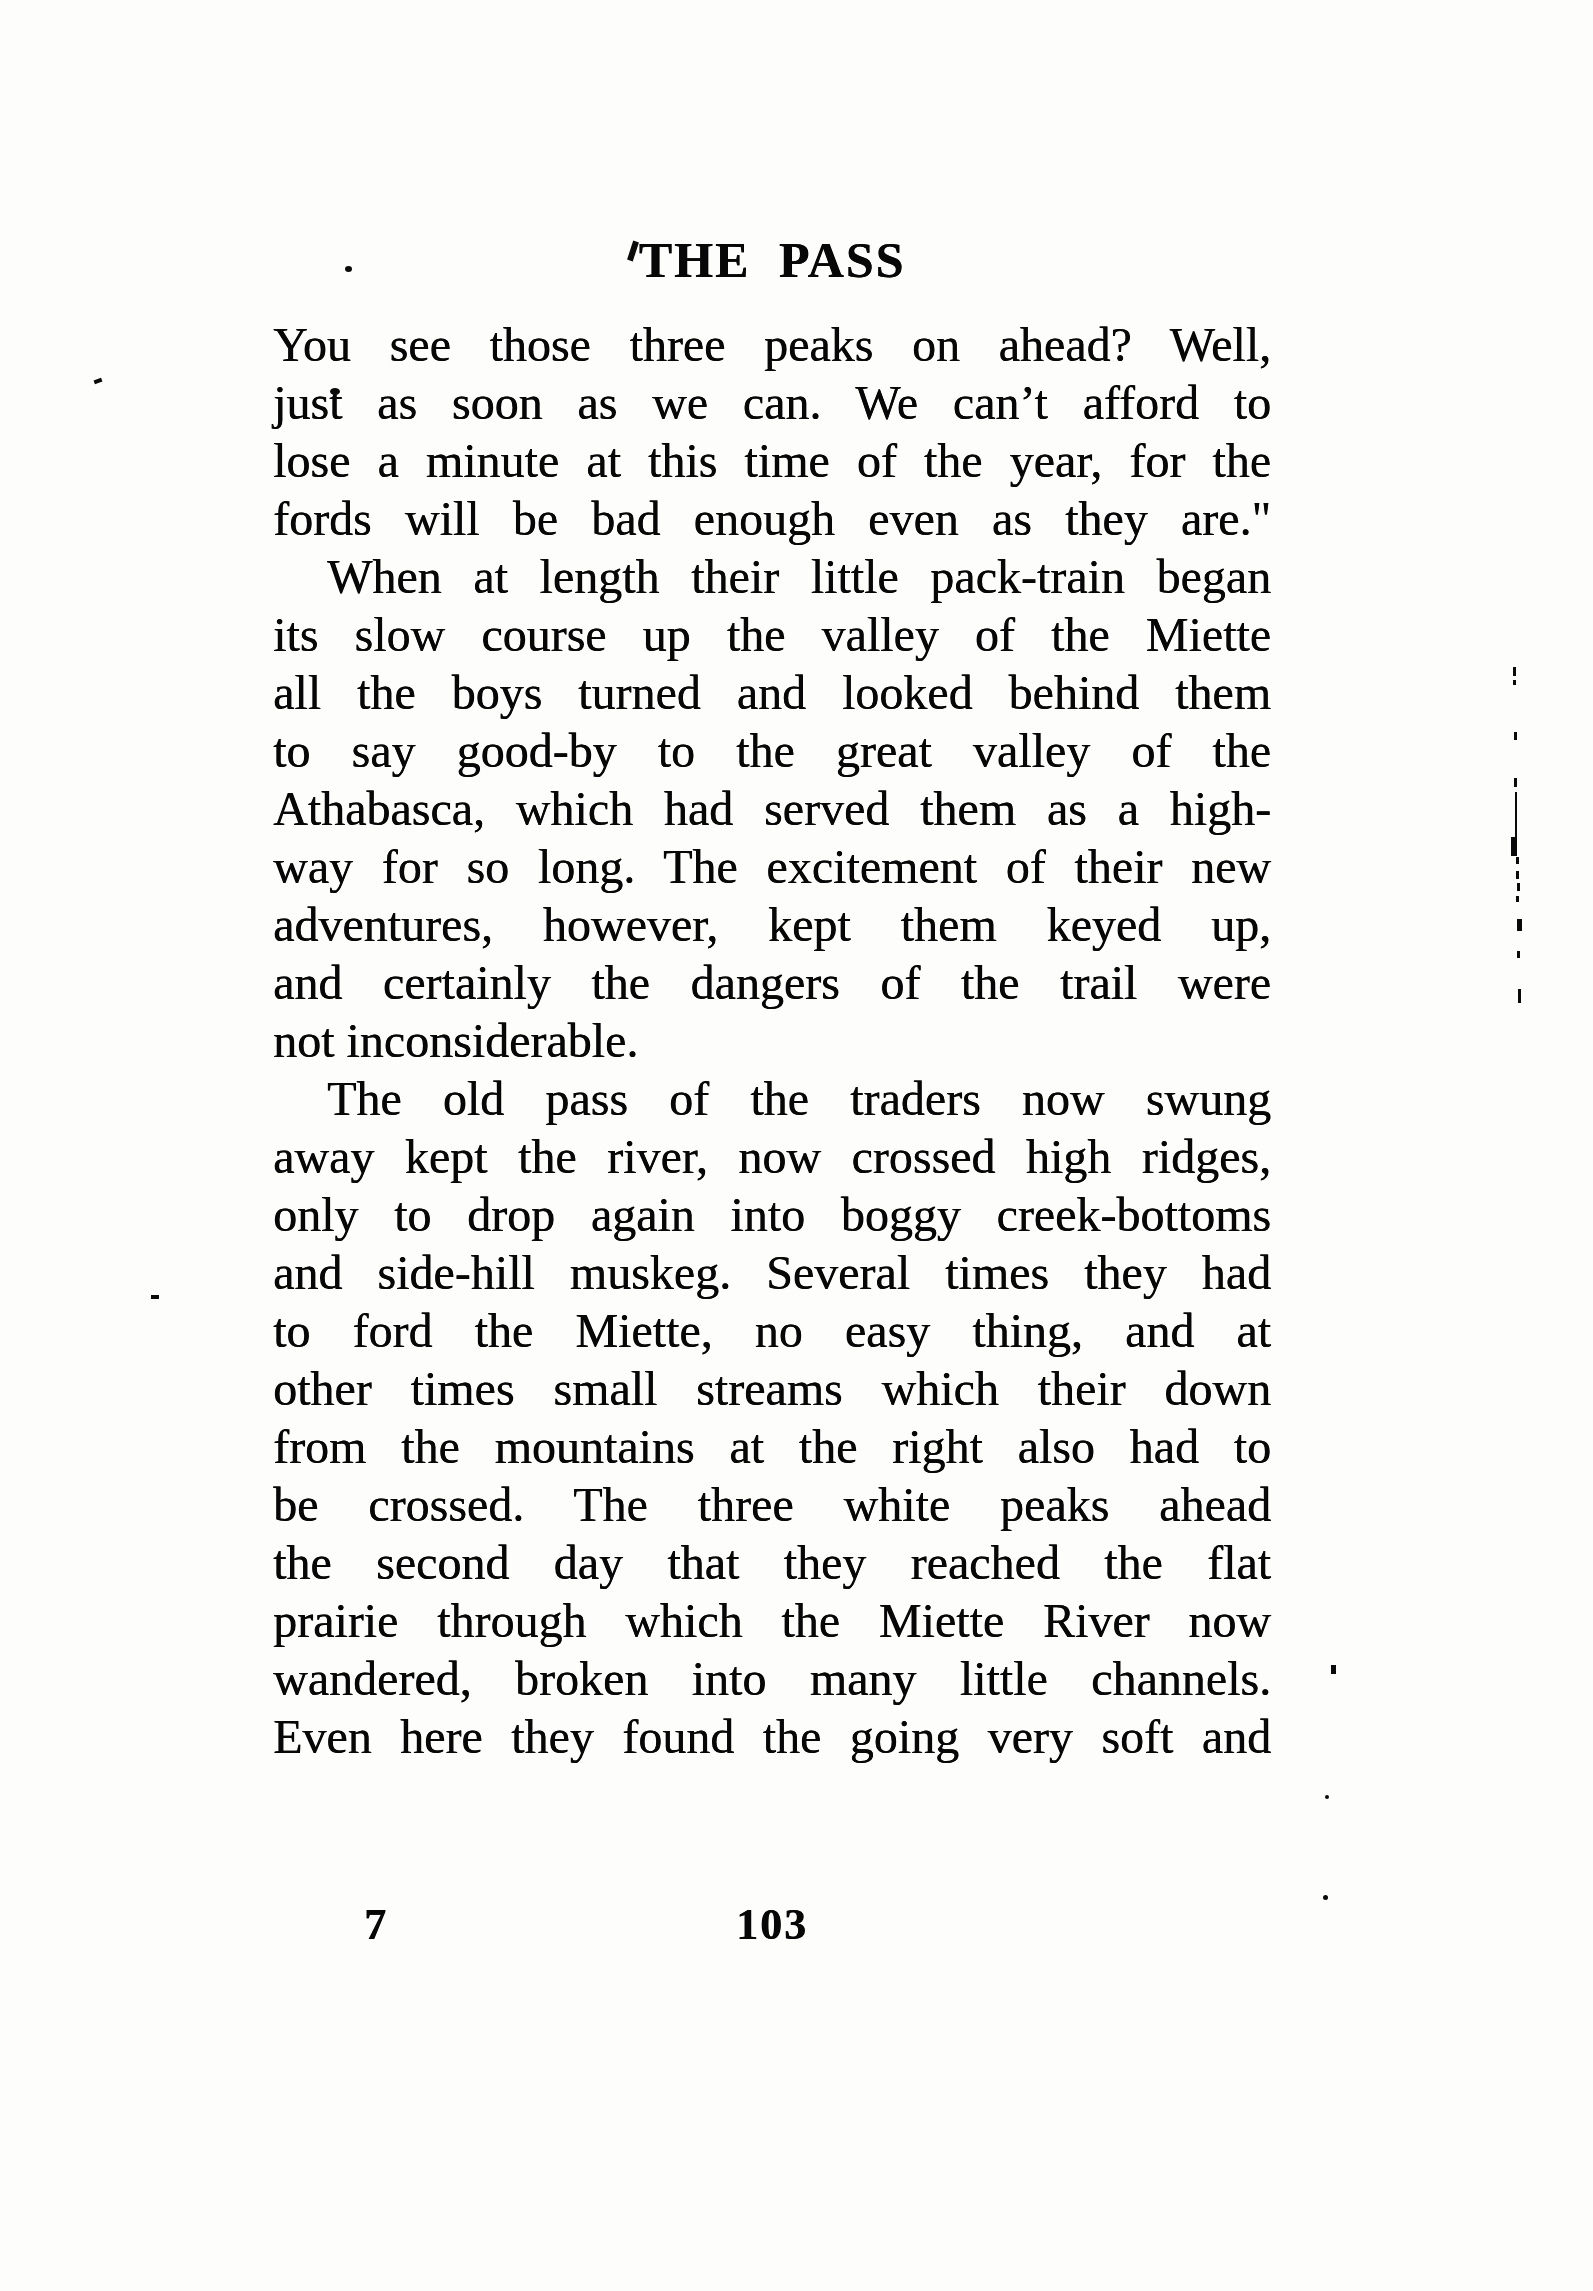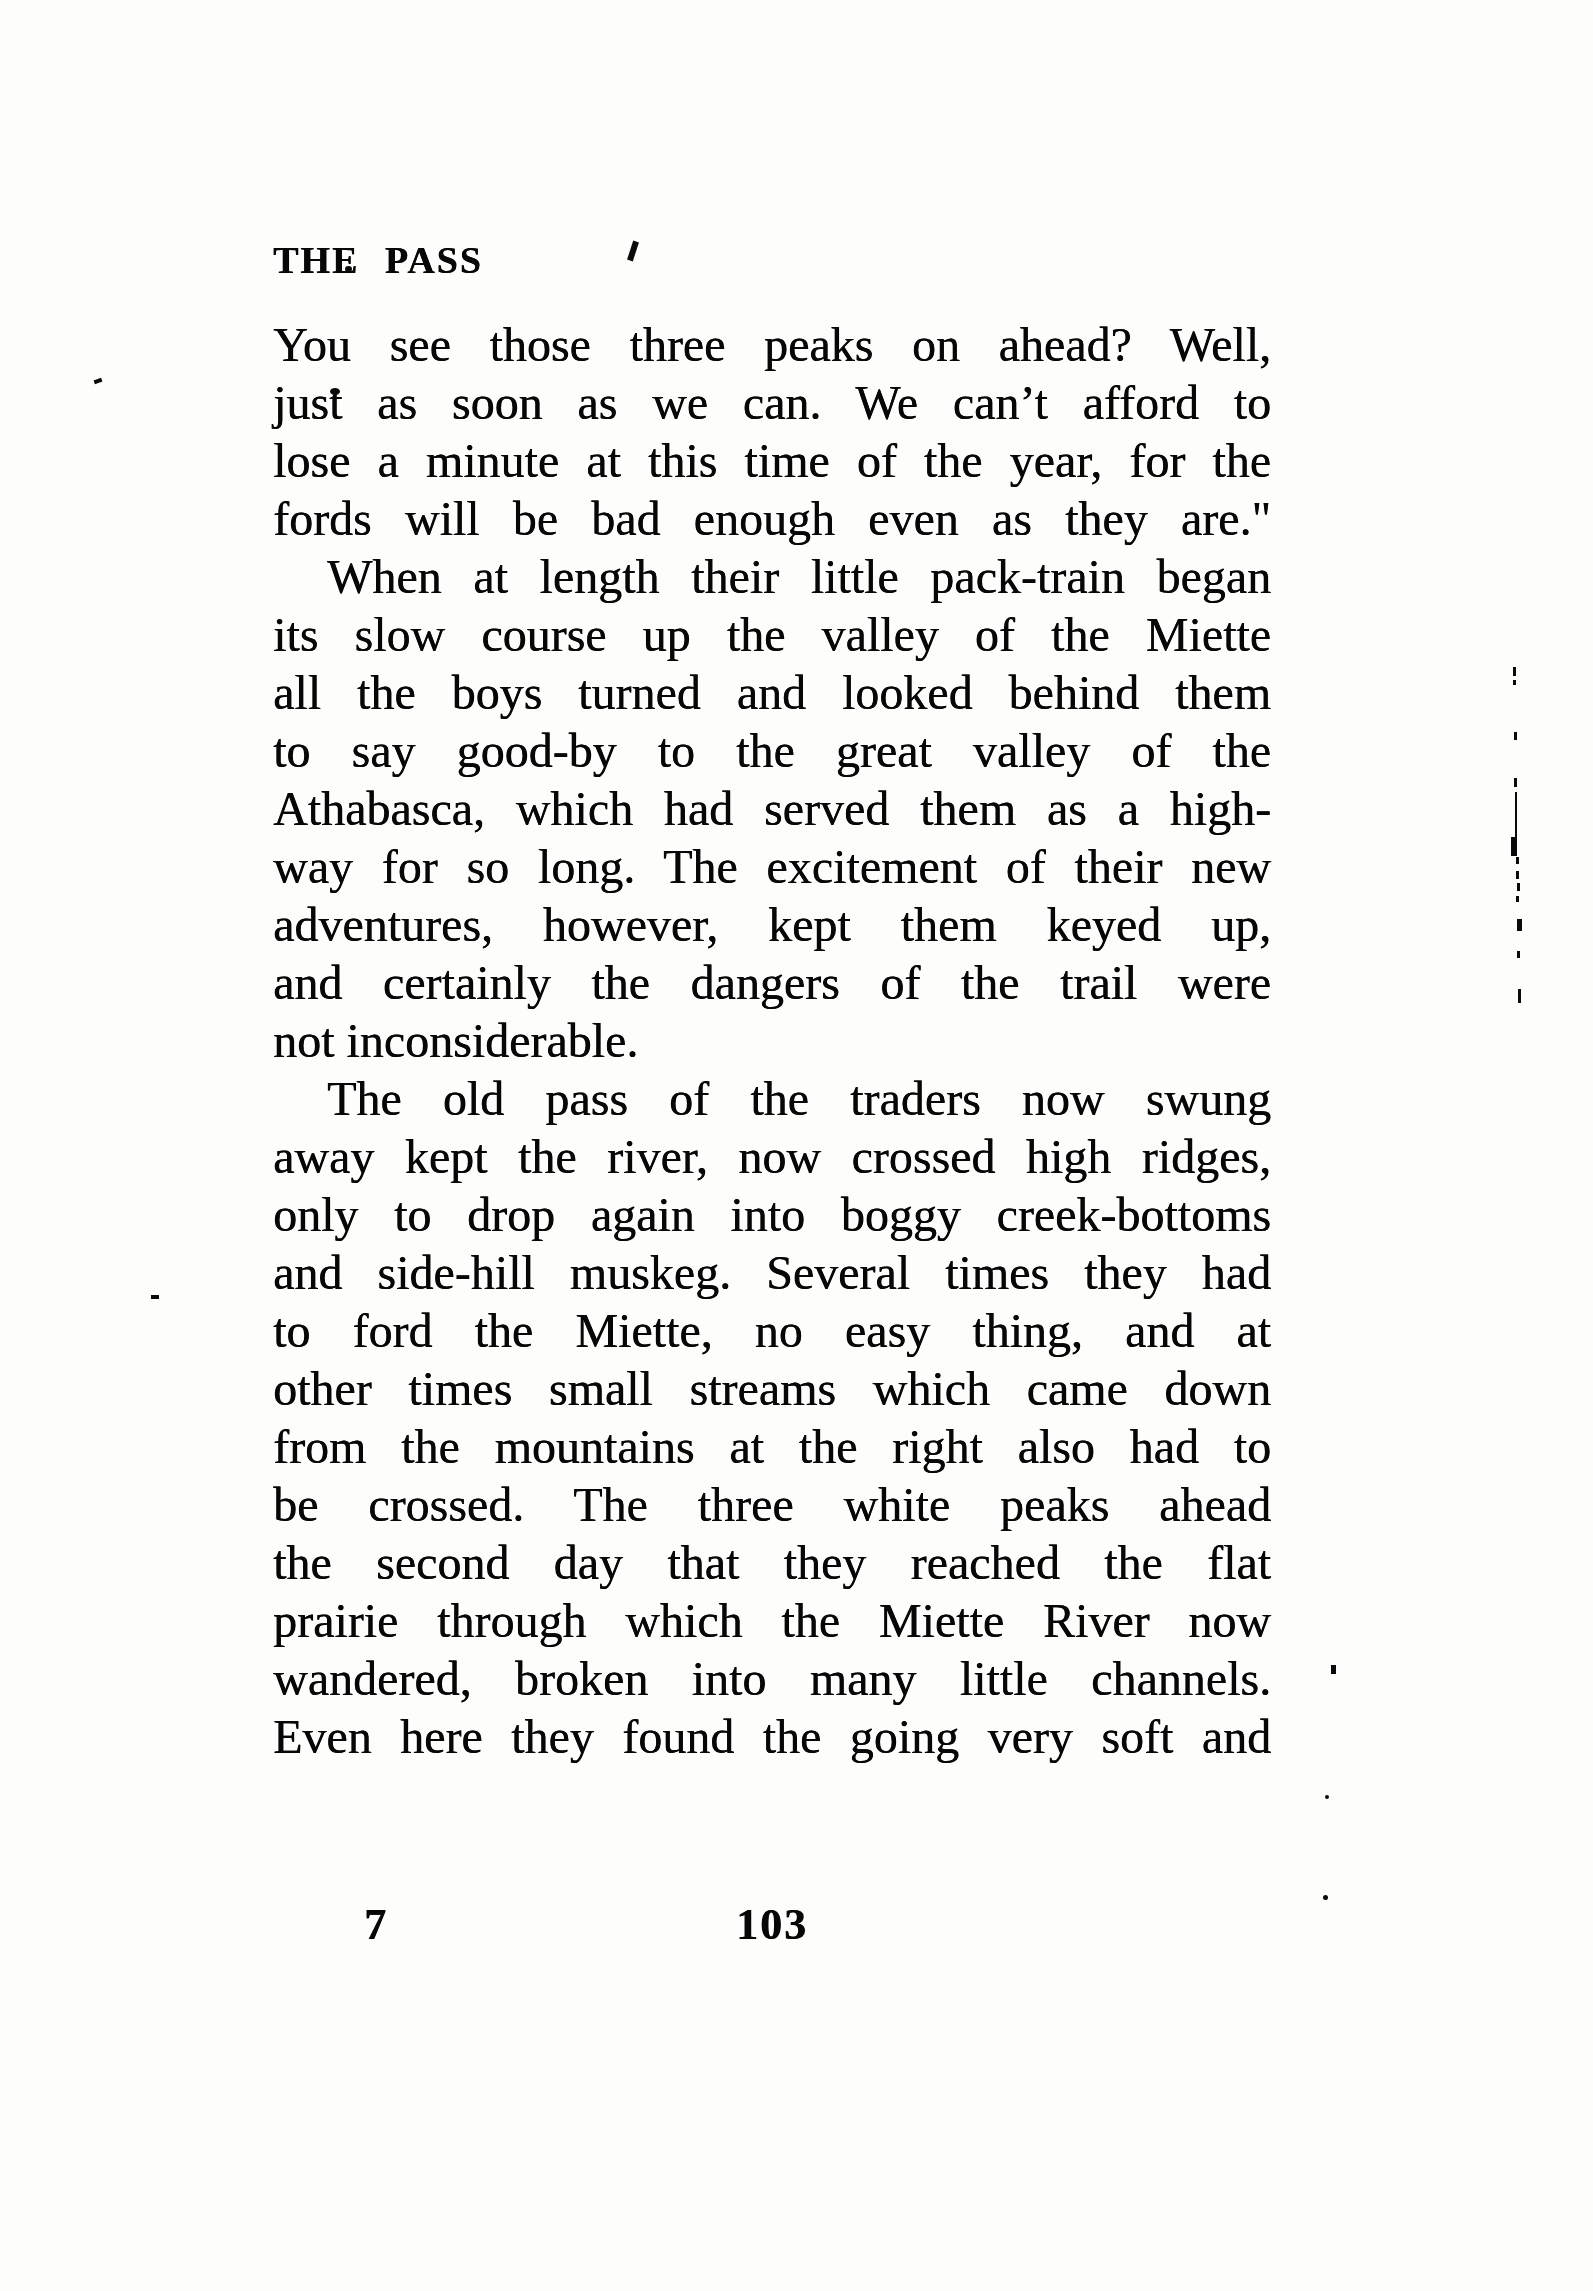--- a/index.html
+++ b/index.html
@@ -17,22 +17,22 @@
   }
   .page {
     position: absolute;
     inset: 0;
   }
   .running-head {
     position: absolute;
     top: 234px;
     left: 273px;
     width: 998px;
-    text-align: left;
-    font-size: 38px;
+    text-align: center;
+    font-size: 50px;
     line-height: 53px;
     font-weight: 700;
     letter-spacing: 2px;
     word-spacing: 14px;
     text-shadow: 0.4px 0 0 #000;
   }
   .body-text {
     position: absolute;
     top: 316px;
     left: 273px;
@@ -102,21 +102,21 @@
       <div class="line">Athabasca, which had served them as a high-</div>
       <div class="line">way for so long.  The excitement of their new</div>
       <div class="line">adventures, however, kept them keyed up,</div>
       <div class="line">and certainly the dangers of the trail were</div>
       <div class="line no-fill">not inconsiderable.</div>
       <div class="line indent">The old pass of the traders now swung</div>
       <div class="line">away kept the river, now crossed high ridges,</div>
       <div class="line">only to drop again into boggy creek-bottoms</div>
       <div class="line">and side-hill muskeg.  Several times they had</div>
       <div class="line">to ford the Miette, no easy thing, and at</div>
-      <div class="line">other times small streams which came down</div>
+      <div class="line">other times small streams which their down</div>
       <div class="line">from the mountains at the right also had to</div>
       <div class="line">be crossed.  The three white peaks ahead</div>
       <div class="line">the second day that they reached the flat</div>
       <div class="line">prairie through which the Miette River now</div>
       <div class="line">wandered, broken into many little channels.</div>
       <div class="line">Even here they found the going very soft and</div>
     </div>
 
   <div class="folio-signature">7</div>
 

